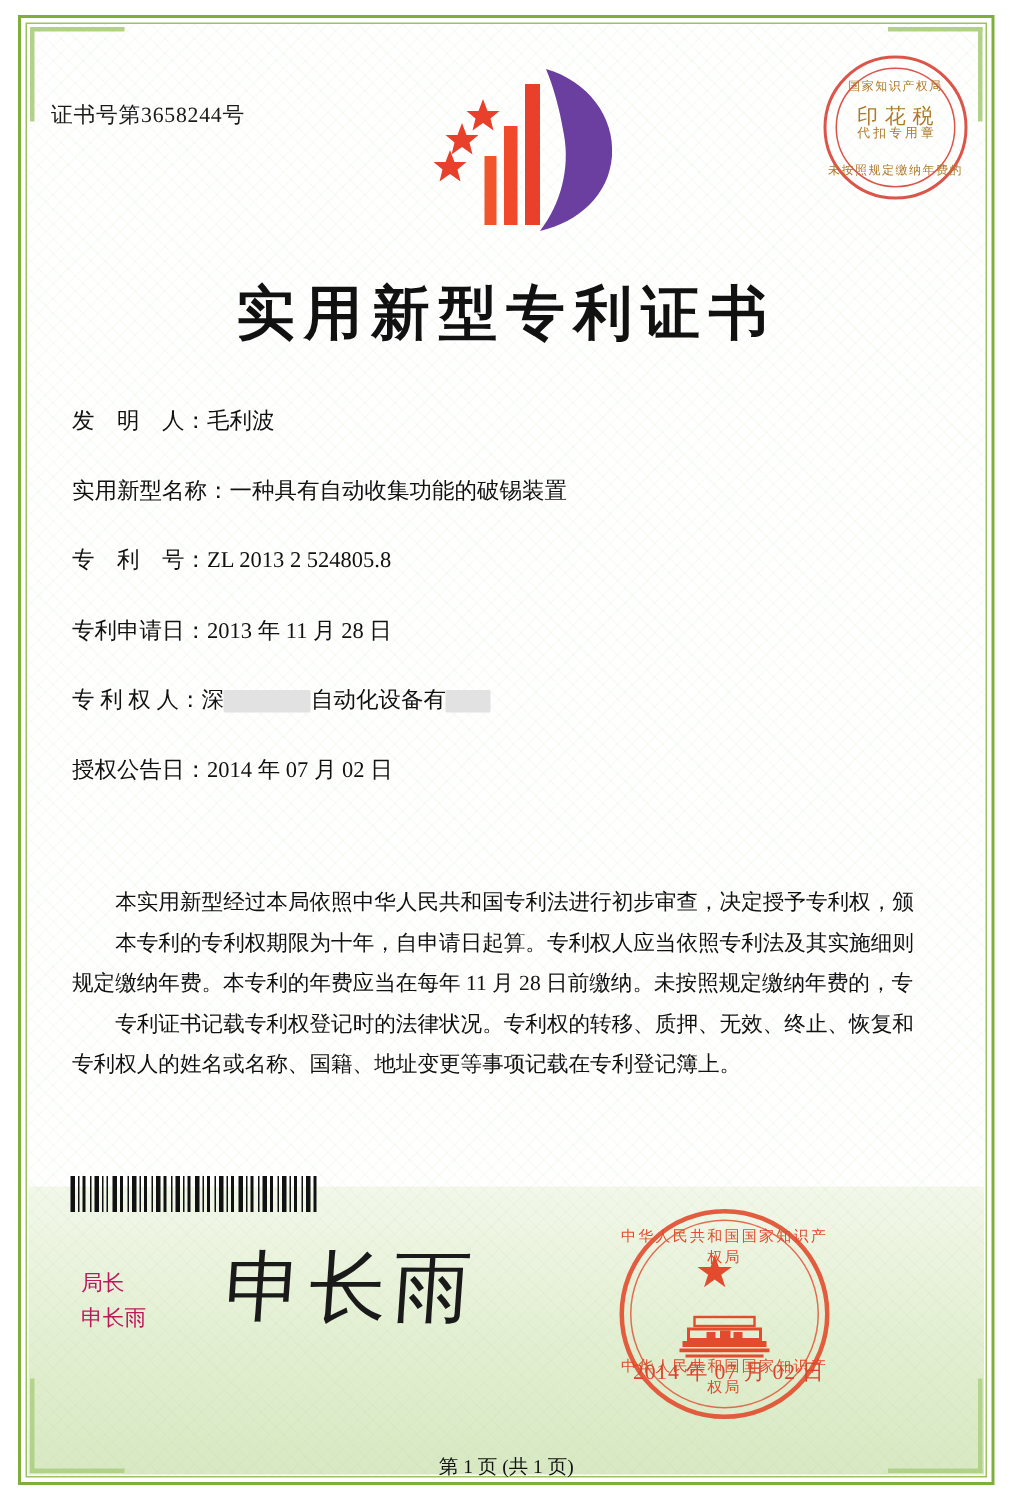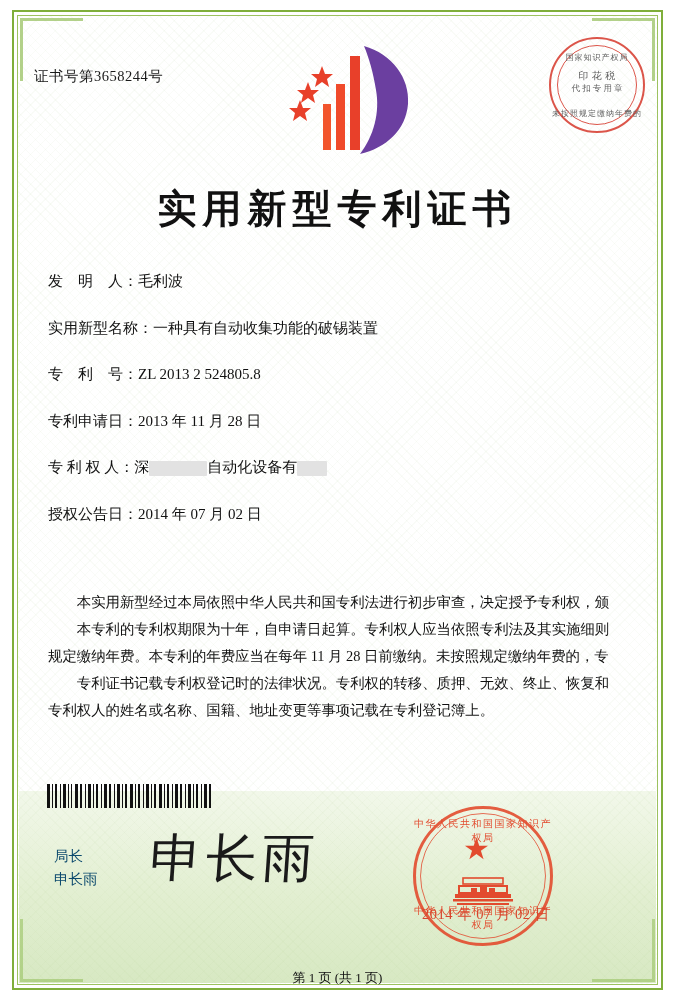--- a/index.html
+++ b/index.html
@@ -100,33 +100,33 @@
   }
 
   
   .seal-top {
     position: absolute;
     left: 549px; top: 37px;
     width: 92px; height: 92px;
     border-radius: 50%;
     border: 2.2px solid #d6382b;
     opacity: 0.85;
-    color: #404040;
+    color: #a16207;
   }
   .seal-top .inner-ring {
     position: absolute;
     left: 6px; top: 6px; right: 6px; bottom: 6px;
     border-radius: 50%;
     border: 1px solid #d6382b;
   }
   .seal-top .seal-line1 {
     position: absolute;
     left: 0; top: 30px; width: 92px;
     text-align: center;
-    font-size: 10px;
+    font-size: 14px;
     letter-spacing: 0.5px;
     font-family: Liberation Serif, serif;
   }
   .seal-top .seal-line2 {
     position: absolute;
     left: 0; top: 44px; width: 92px;
     text-align: center;
     font-size: 8.5px;
   }
   .seal-top .seal-arc-top {
@@ -199,21 +199,21 @@
     top: 0;
     height: 24px;
     background: #111;
   }
 
   
   .sig-label {
     position: absolute;
     left: 54px; top: 845px;
     font-size: 14.5px;
-    color: #0c4a6e;
+    color: #be185d;
     line-height: 23px;
   }
   .signature {
     position: absolute;
     left: 150px; top: 824px;
     font-size: 52px;
     color: #1a1a1a;
     font-family: "Liberation Serif", "DejaVu Serif", serif;
     letter-spacing: 4px;
     transform: skewX(-4deg);

